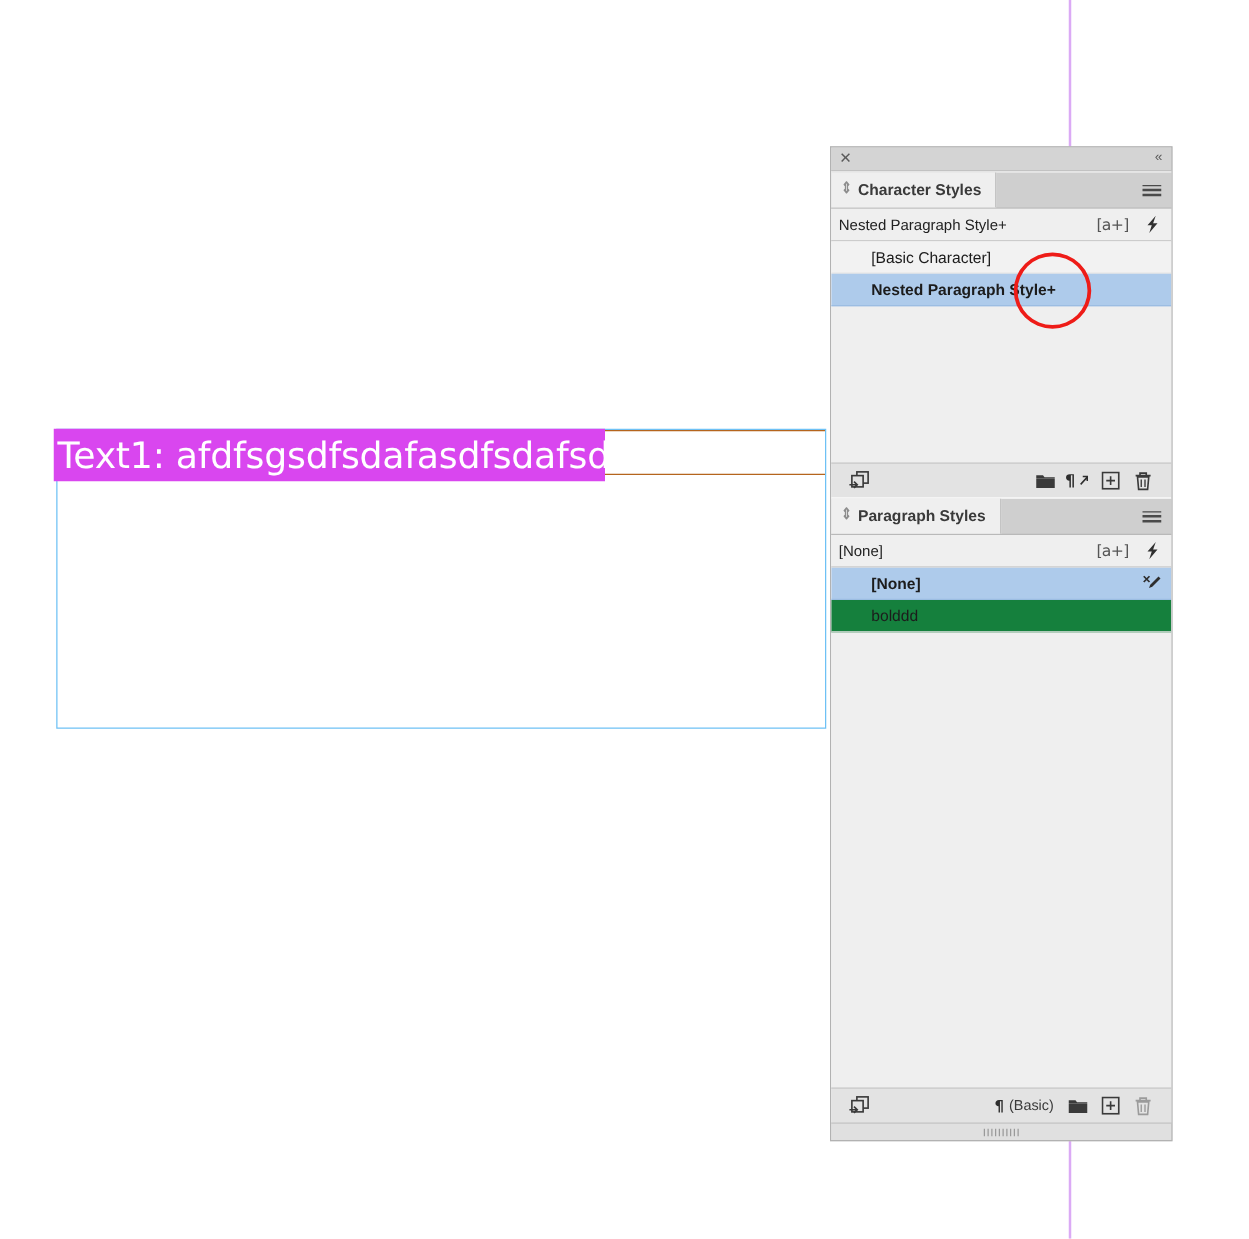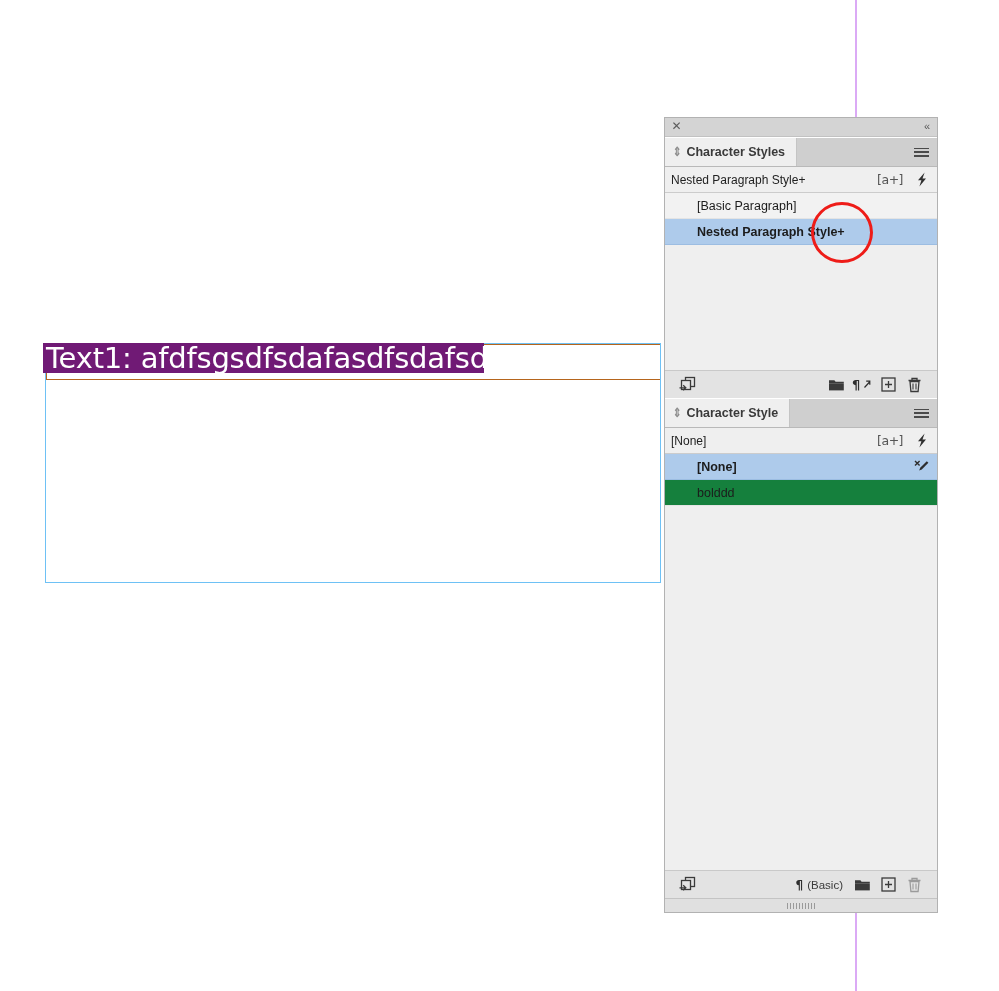--- a/index.html
+++ b/index.html
@@ -57,22 +57,22 @@
     border-bottom: 1.4px solid #b5651d;
     box-sizing: border-box;
     pointer-events: none;
   }
 
   
   .text-selection {
     position: absolute;
     left: 43px;
     top: 343px;
-    height: 30px;
-    background: #701a75;
+    height: 42px;
+    background: #d946ef;
     display: flex;
     align-items: center;
     padding: 0 3px;
     box-sizing: border-box;
   }
   .text-selection .story-text {
     color: #ffffff;
     font-size: 29px;
     letter-spacing: -0.2px;
     white-space: pre;
@@ -376,21 +376,21 @@
       <span class="icon-a-plus">[a+]</span>
       <span>
         <svg class="icon-bolt" viewBox="0 0 14 15" aria-hidden="true">
           <path d="M9.6 0.6 L3.0 8.2 L6.4 8.2 L4.4 14.4 L11.0 6.6 L7.5 6.6 Z" fill="#303030"></path>
         </svg>
       </span>
     </div>
 
     <div class="style-list">
       <div class="style-row">
-        <span class="row-label">[Basic Paragraph]</span>
+        <span class="row-label">[Basic Character]</span>
       </div>
       <div class="style-row alt selected">
         <span class="row-label">Nested Paragraph Style+</span>
       </div>
     </div>
 
     <div class="panel-toolbar">
       <div class="tb-btn">
         <svg width="17" height="17" viewBox="0 0 17 17" aria-hidden="true">
           <rect x="6.5" y="1.5" width="9" height="9" fill="none" stroke="#3a3a3a" stroke-width="1.3"></rect>
@@ -425,21 +425,21 @@
         </svg>
       </div>
     </div>
   </div>
 
   <div class="panel c-styles">
 
     <div class="panel-tabbar">
       <div class="panel-tab">
         <span class="tab-grip">⇕</span>
-        <span>Character Style</span>
+        <span>Paragraph Styles</span>
       </div>
       <div class="panel-menu-btn">
         <span class="hamburger">
           <i></i>
             <i></i>
             <i></i>
         </span>
       </div>
     </div>
 

